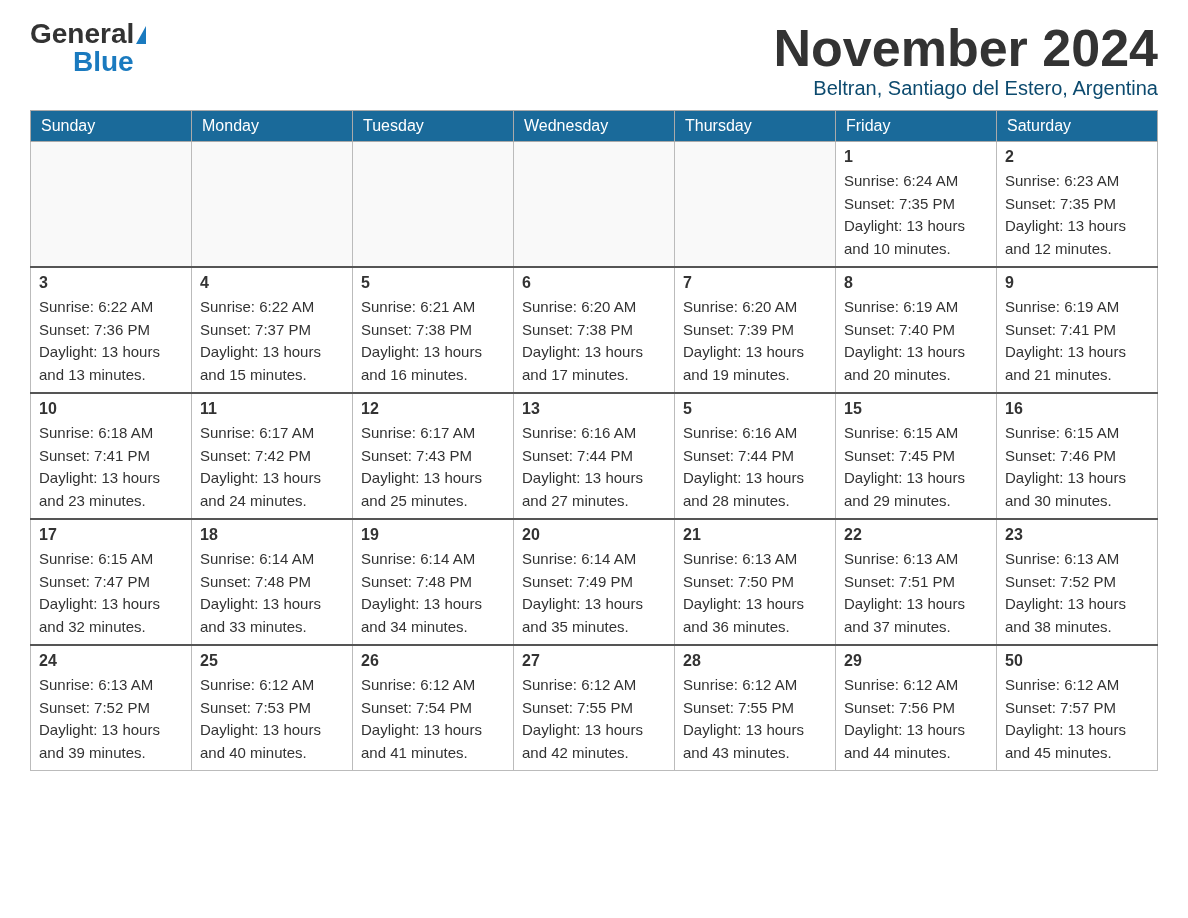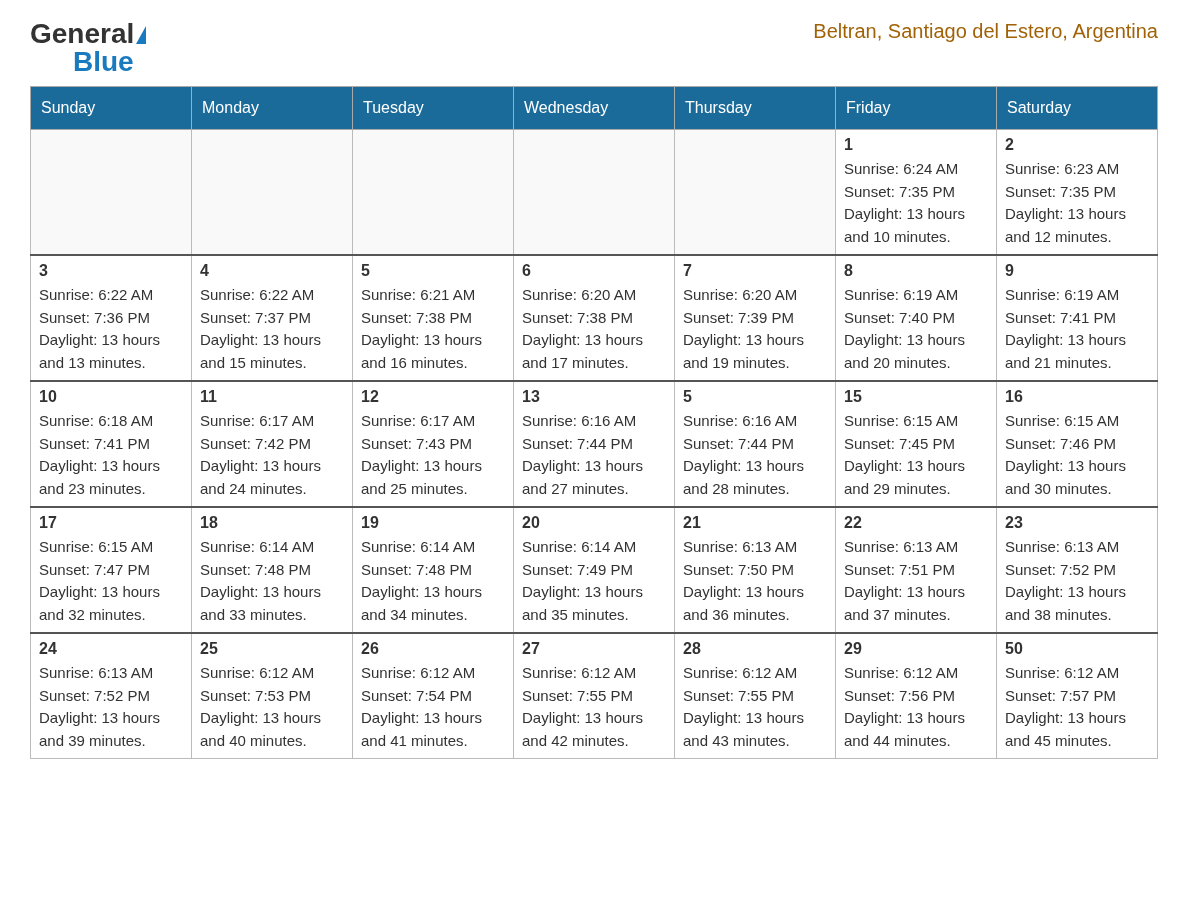--- a/index.html
+++ b/index.html
@@ -51,33 +51,33 @@
       text-align: right;
     }
     .month-title {
       font-size: 52px;
       font-weight: bold;
       color: #333;
       line-height: 1.1;
     }
     .location {
       font-size: 20px;
-      color: #a16207;
+      color: #0c4a6e;
     }
     .calendar {
       width: 100%;
       border-collapse: collapse;
       margin-top: 10px;
     }
     .calendar th {
       background-color: #1a6a9a;
       color: #fff;
       font-size: 16px;
       font-weight: normal;
-      padding: 12px 10px;
+      padding: 6px 10px;
       border: 1px solid #aaa;
       text-align: left;
     }
     .calendar td {
       border: 1px solid #bbb;
       vertical-align: top;
       padding: 6px 8px;
       width: 14.28%;
       min-height: 100px;
       font-size: 13px;
@@ -108,20 +108,21 @@
 <div class="header">
   <div class="logo">
     <div>
       <span class="logo-general">General</span><span class="logo-triangle"></span>
     </div>
     <div>
       <span class="logo-blue">Blue</span>
     </div>
   </div>
   <div class="title-area">
+    <div class="month-title">November 2024</div>
     <div class="location">Beltran, Santiago del Estero, Argentina</div>
   </div>
 </div>
 
 <table class="calendar">
   <thead>
     <tr>
     <th>Sunday</th>
         <th>Monday</th>
         <th>Tuesday</th>

